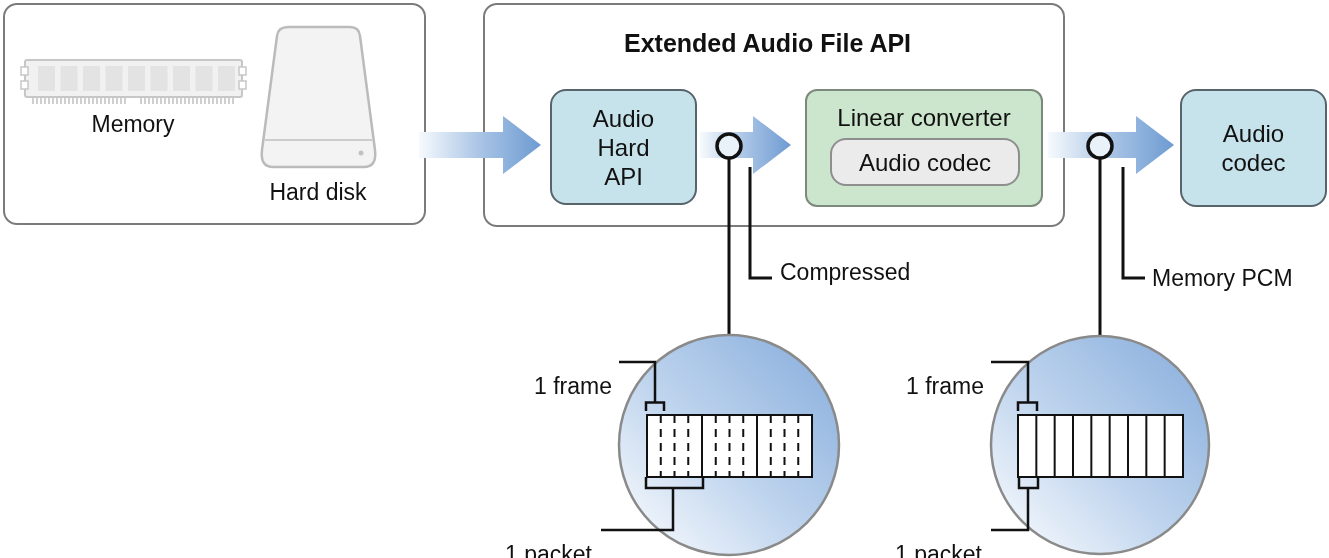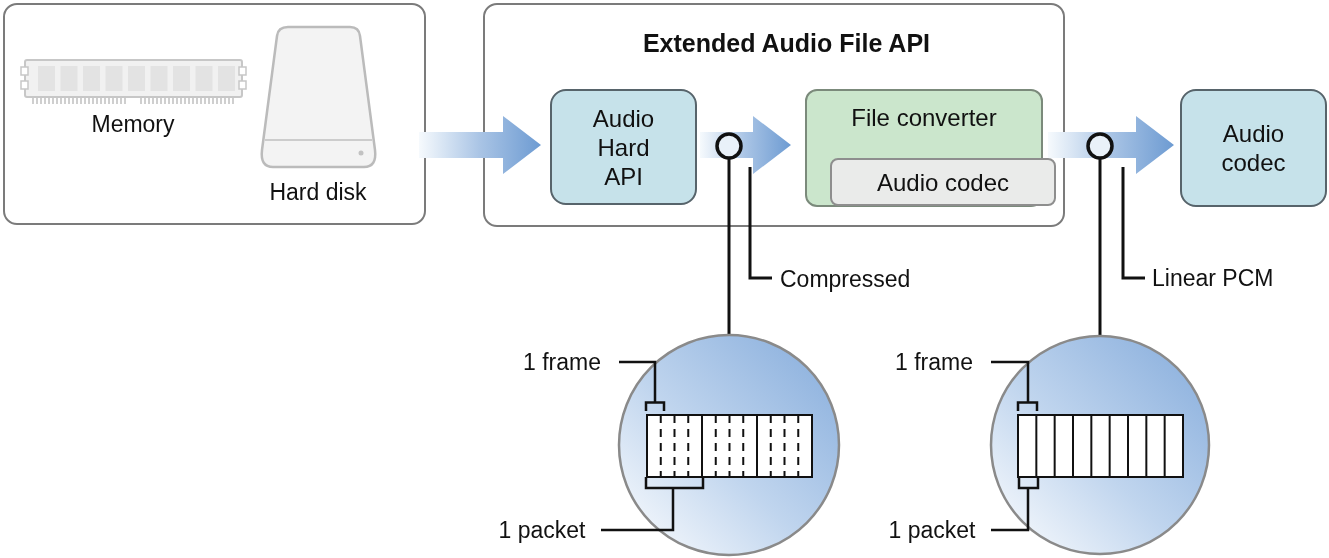--- a/index.html
+++ b/index.html
@@ -7,41 +7,41 @@
   body { font-family:"Liberation Sans", sans-serif; color:#111; }
   .canvas { position:relative; width:1329px; height:558px; background:#fff; overflow:hidden; }
 
   .group-box { position:absolute; background:#fff; border:2px solid #7b7b7b; border-radius:14px; z-index:0; }
   #storage-box  { left:3px;   top:3px; width:423px; height:222px; }
   #extended-box { left:483px; top:3px; width:582px; height:224px; }
 
   .gfx { position:absolute; left:0; top:0; z-index:1; }
 
   .label { position:absolute; z-index:2; font-size:23px; line-height:24px; white-space:nowrap; }
-  .label.r { text-align:center; }
+  .label.r { text-align:right;margin-top:24px; }
   .label.c { text-align:center; }
 
-  #title-label { position:absolute; z-index:2; left:624px; top:29px; width:306px; text-align:right;
+  #title-label { position:absolute; z-index:2; left:624px; top:29px; width:306px; text-align:left;
                  font-size:25px; font-weight:bold; white-space:nowrap; }
 
   .node { position:absolute; z-index:2; display:flex; flex-direction:column; align-items:center;
           justify-content:center; font-size:24px; line-height:29px; text-align:center; }
   #node-audio-file-api { left:550px; top:89px; width:147px; height:116px;
           background:#c6e2ea; border:2px solid #57646b; border-radius:16px; }
   #node-audio-converter { left:805px; top:89px; width:238px; height:118px;
           background:#cbe6cc; border:2px solid #7b8a7b; border-radius:12px;
           justify-content:flex-start; padding-top:12px; }
-  #node-audio-codec { left:830px; top:158px; width:226px; height:48px;
-          background:#eaebea; border:2px solid #8e8e8e; border-radius:8px; }
+  #node-audio-codec { left:830px; top:138px; width:190px; height:48px;
+          background:#eaebea; border:2px solid #8e8e8e; border-radius:16px; }
   #node-audio-unit { left:1180px; top:89px; width:147px; height:118px;
           background:#c6e2ea; border:2px solid #57646b; border-radius:16px; }
 
   #memory-label    { left:53px;  top:112px; width:160px; }
   #hard-disk-label { left:238px; top:180px; width:160px; }
-  #compressed-label { left:780px;  top:267px; }
+  #compressed-label { left:780px;  top:260px; }
   #linear-pcm-label { left:1152px; top:266px; }
   #frame-left-label  { left:512px; top:350px; width:100px; }
   #packet-left-label { left:492px; top:518px; width:100px; }
   #frame-right-label  { left:884px; top:350px; width:100px; }
   #packet-right-label { left:882px; top:518px; width:100px; }
 </style>
 </head>
 <body>
 
 <div class="canvas">
@@ -143,30 +143,30 @@
 
   <div class="label c" id="memory-label">Memory</div>
   <div class="label c" id="hard-disk-label">Hard disk</div>
 
   <div class="node" id="node-audio-file-api">
     <span>Audio</span>
     <span>Hard</span>
     <span>API</span>
   </div>
   <div class="node" id="node-audio-converter">
-    <span>File converter</span>
+    <span>Linear converter</span>
   </div>
   <div class="node" id="node-audio-codec">
     <span>Audio codec</span>
   </div>
   <div class="node" id="node-audio-unit">
     <span>Audio</span>
     <span>codec</span>
   </div>
 
   <div class="label" id="compressed-label">Compressed</div>
-  <div class="label" id="linear-pcm-label">Linear PCM</div>
+  <div class="label" id="linear-pcm-label">Memory PCM</div>
   <div class="label r" id="frame-left-label">1 frame</div>
   <div class="label r" id="packet-left-label">1 packet</div>
   <div class="label r" id="frame-right-label">1 frame</div>
   <div class="label r" id="packet-right-label">1 packet</div>
 
 </div>
 
 </body></html>

